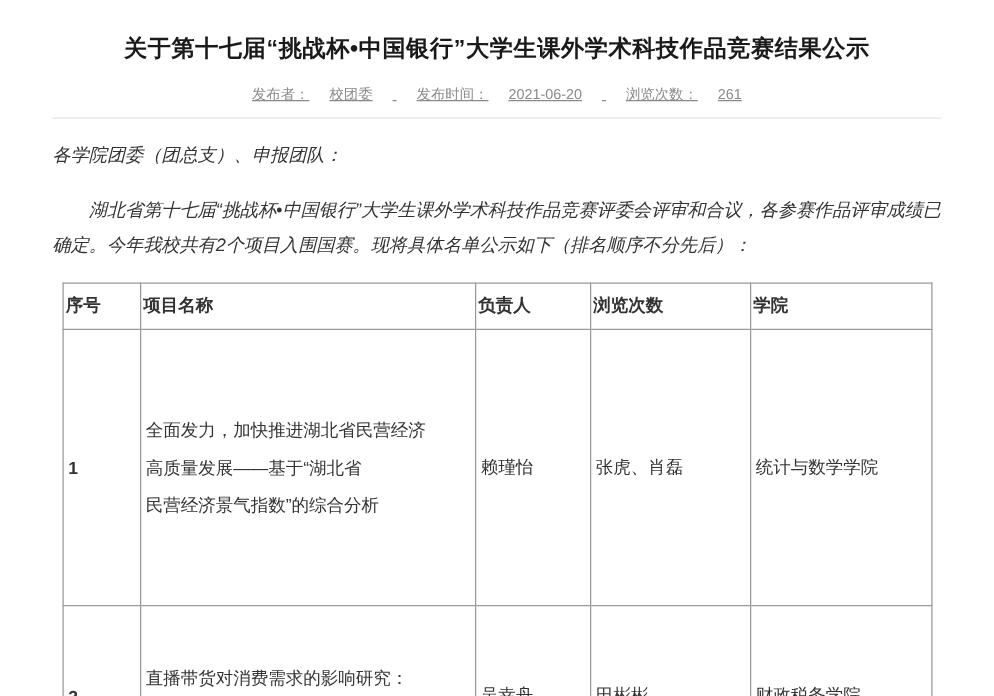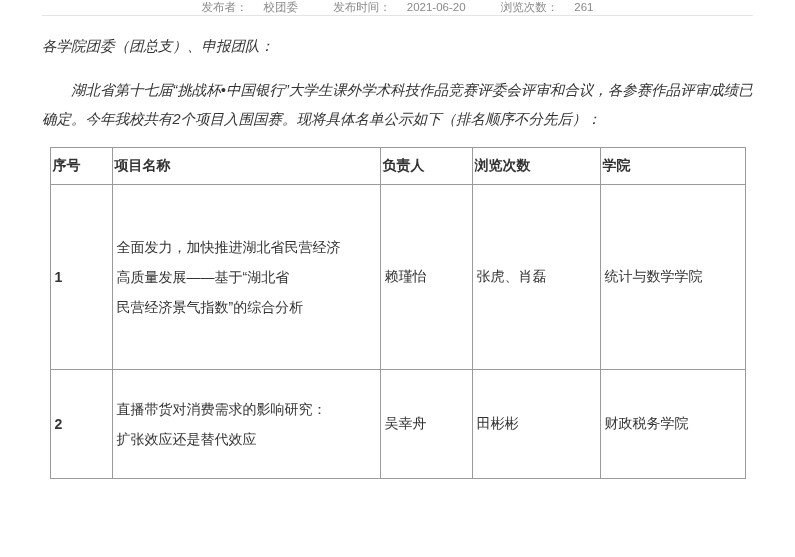--- a/index.html
+++ b/index.html
@@ -29,22 +29,23 @@
     color: #1a1a1a;
     letter-spacing: 0.5px;
     padding-top: 26px;
     padding-bottom: 16px;
     line-height: 1.4;
   }
   .meta-bar {
     text-align: center;
     font-size: 11.5px;
     color: #8a8a8a;
-    padding-bottom: 0;
+    padding-bottom: 11px;
     border-bottom: 1px solid #e4e4e4;
+    text-decoration: underline;
   }
   .meta-bar span {
     margin: 0 8px;
   }
   .meta-val {
     color: #8a8a8a;
   }
   .body-text {
     font-size: 14.5px;
     color: #333333;
@@ -68,21 +69,21 @@
     vertical-align: middle;
     font-size: 14px;
     color: #333333;
   }
   table.main-table th {
     height: 30px;
     font-weight: bold;
     padding: 3px 2px;
   }
   table.main-table td {
-    padding: 6px 4px;
+    padding: 24px 4px;
   }
   .col-seq { width: 62px; }
   .col-name { width: 268px; }
   .col-owner { width: 92px; }
   .col-teacher { width: 128px; }
   .col-college { width: 145px; }
 
   .row-tall td { height: 172px; }
   .row-short td { height: 96px; }
 
@@ -93,20 +94,21 @@
   .seq-num {
     font-weight: bold;
     font-size: 14px;
   }
 </style>
 </head>
 <body>
 
 <div class="page">
 
+  <div class="title">关于第十七届“挑战杯•中国银行”大学生课外学术科技作品竞赛结果公示</div>
 
   <div class="meta-bar">
     <span><span>发布者：</span><span class="meta-val">校团委</span></span>
     <span><span>发布时间：</span><span class="meta-val">2021-06-20</span></span>
     <span><span>浏览次数：</span><span class="meta-val">261</span></span>
   </div>
 
   <div class="body-text">各学院团委（团总支）、申报团队：</div>
   <div class="body-text para-indent">湖北省第十七届“挑战杯•中国银行”大学生课外学术科技作品竞赛评委会评审和合议，各参赛作品评审成绩已确定。今年我校共有2个项目入围国赛。现将具体名单公示如下（排名顺序不分先后）：</div>
 

